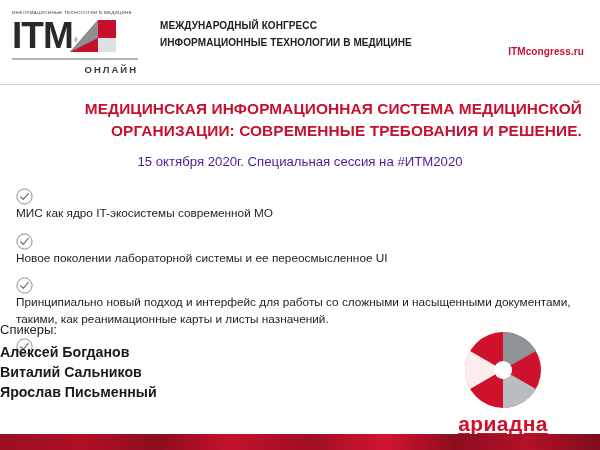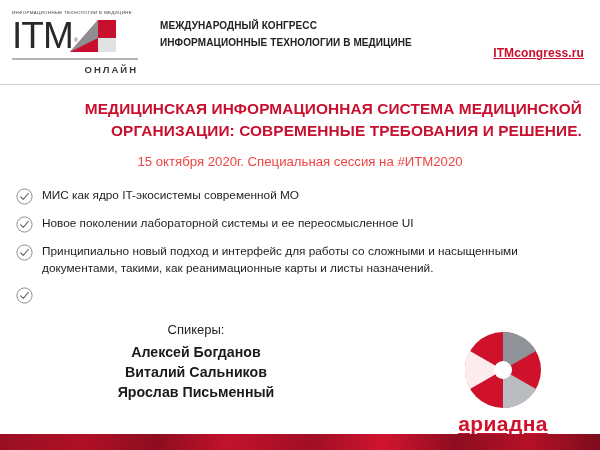--- a/index.html
+++ b/index.html
@@ -44,21 +44,21 @@
     text-transform: uppercase;
     white-space: nowrap;
     margin-bottom: 1px;
   }
   .logo-main {
     position: relative;
     height: 40px;
   }
   .logo-itm {
     font-family: "Liberation Sans", sans-serif;
-    font-weight: normal;
+    font-weight: bold;
     font-size: 37px;
     letter-spacing: -1px;
     line-height: 40px;
     color: #27292b;
     display: inline-block;
   }
   .logo-reg {
     font-size: 6px;
     color: #5a5a5a;
     vertical-align: super;
@@ -98,25 +98,24 @@
     font-weight: bold;
     color: #202124;
     letter-spacing: .1px;
     line-height: 17px;
     text-transform: uppercase;
   }
   .header-site {
     position: absolute;
     right: 16px;
     top: 46px;
-    font-size: 12px;
+    font-size: 10px;
     font-weight: bold;
     color: #c8102e;
     letter-spacing: .1px;
-    text-decoration: underline;
   }
 
   .header-rule {
     position: absolute;
     left: 0;
     top: 84px;
     width: 600px;
     height: 1px;
     background: #d0d0d0;
   }
@@ -132,32 +131,33 @@
     font-weight: bold;
     font-size: 15.4px;
     line-height: 22px;
     letter-spacing: .1px;
     text-transform: uppercase;
   }
   .subtitle {
     margin-top: 12px;
     text-align: center;
     font-size: 13.2px;
-    color: #ef4444;
+    color: #4c1d95;
   }
 
   
   .bullets {
     margin-top: 18px;
     padding: 0 26px 0 16px;
   }
   .bullet {
     display: flex;
     align-items: flex-start;
     margin-bottom: 10px;
+    flex-direction: column;
   }
   .bullet-icon {
     flex: 0 0 17px;
     width: 17px;
     height: 17px;
     margin-right: 9px;
     margin-top: 1px;
   }
   .bullet-icon svg { display: block; }
   .bullet-text {
@@ -165,21 +165,20 @@
     line-height: 16.5px;
     color: #1e1e1e;
   }
 
   
   .speakers {
     position: absolute;
     left: 0;
     top: 322px;
     width: 392px;
-    text-align: center;
   }
   .speakers-label {
     font-size: 13px;
     color: #1e1e1e;
     margin-bottom: 5px;
   }
   .speaker-name {
     font-size: 14.2px;
     font-weight: bold;
     color: #1a1a1a;

